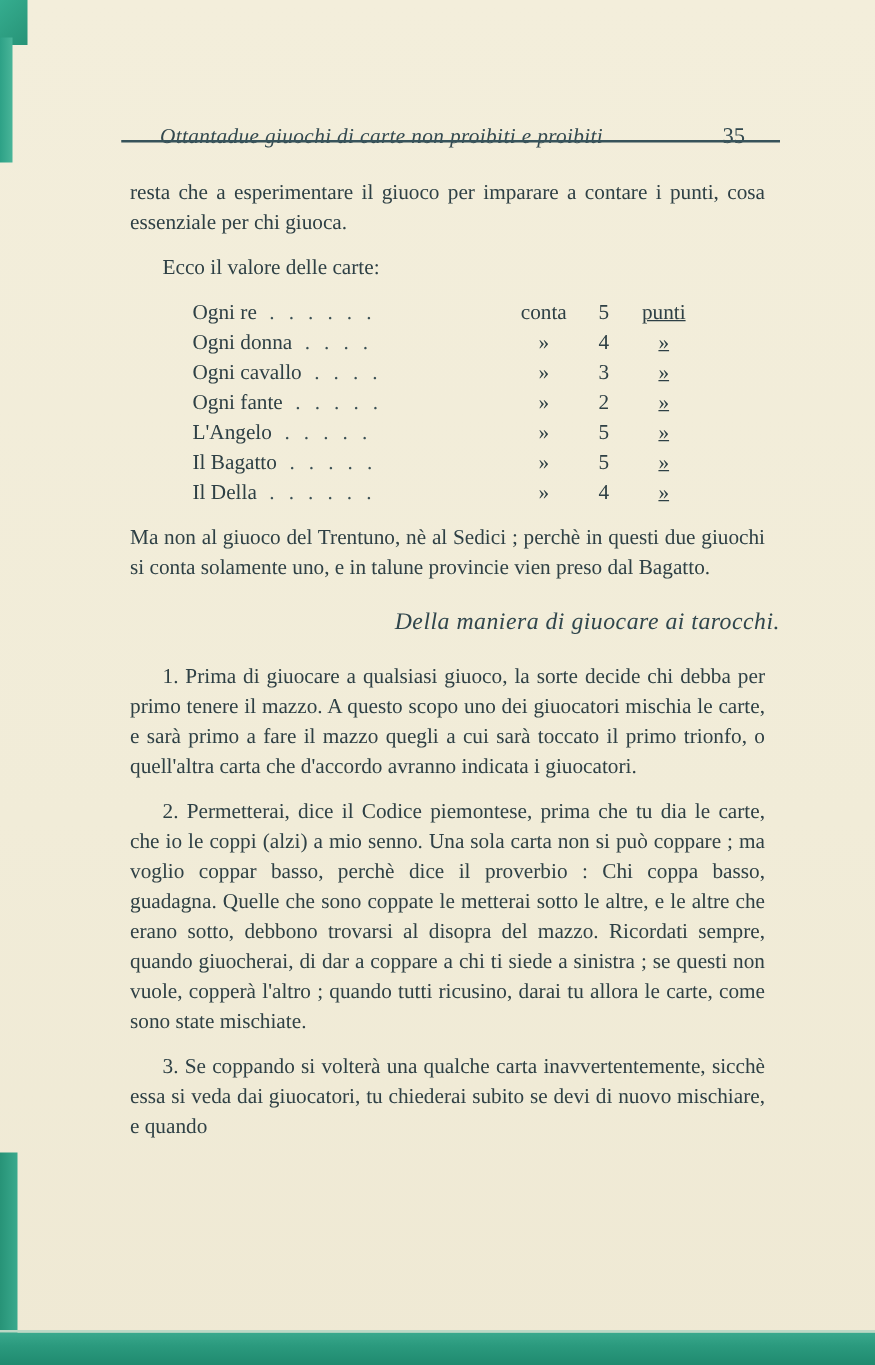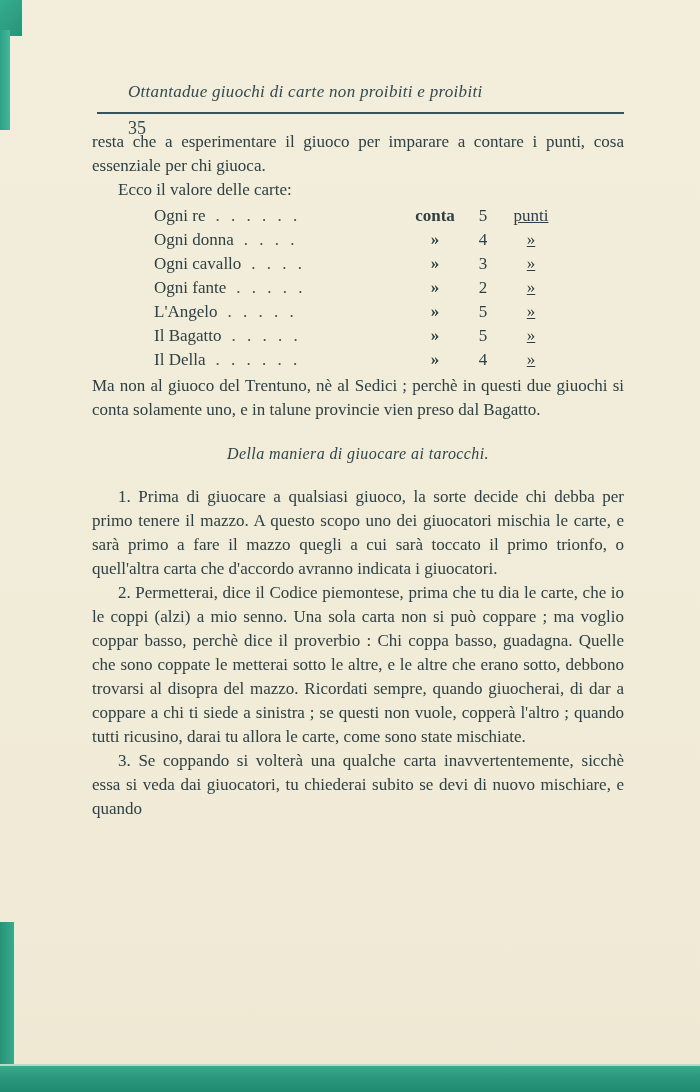--- a/index.html
+++ b/index.html
@@ -19,47 +19,47 @@
   .edge-left-lower { left:0; bottom:20px; width:14px; height:150px; background:linear-gradient(90deg,#279377,#3aa98d); }
   .edge-bottom {
     left:0; right:0; bottom:0; height:26px;
     background:linear-gradient(180deg,#3aa98d 0%, #2b9a7e 40%, #1f8a6f 100%);
     border-top:2px solid #bcd8c5;
   }
 
   .header {
     position:absolute; top:82px; left:128px; width:468px;
     display:flex; justify-content:space-between; align-items:baseline;
-    font-style:italic; font-size:17px; color:#33494f; letter-spacing:0.3px;flex-direction:column;
+    font-style:italic; font-size:17px; color:#33494f; letter-spacing:0.3px;
   }
   .page-number { font-style:normal; font-size:18px; letter-spacing:0;margin-top:16px; }
   .rule {
     position:absolute; top:112px; left:97px; width:527px; height:2px;
     background:#37535a;
   }
 
   .text-block {
     position:absolute; top:130px; left:92px; width:532px;
     font-size:17px; line-height:24px; text-align:justify;
   }
-  .text-block p { margin:0; }
+  .text-block p { margin:12px; }
   .indent { text-indent:26px; }
 
   .values { margin:2px 0 2px 62px; width:408px; }
   .vrow { display:flex; align-items:flex-end; line-height:24px; }
   .vlabel { white-space:nowrap; }
   .vdots { flex:1; overflow:hidden; white-space:nowrap; word-spacing:7px; padding-left:10px; color:#3a5055; }
-  .vconj { width:62px; text-align:center; white-space:nowrap;font-weight:bold; }
+  .vconj { width:62px; text-align:center; white-space:nowrap; }
   .vvalue { width:34px; text-align:center; }
   .vunit { width:62px; text-align:center; white-space:nowrap;text-decoration:underline; }
 
   .section-heading {
     margin:20px 0 19px 0;
     font-style:italic; font-weight:normal;
-    font-size:16px; text-align:center; text-indent:0;
+    font-size:19px; text-align:right; text-indent:0;
     letter-spacing:0.4px; color:#30464c;
   }
 </style>
 </head>
 <body>
 
 <div class="page">
 
   <div class="edge edge-top-left"></div>
   <div class="edge edge-left-upper"></div>

